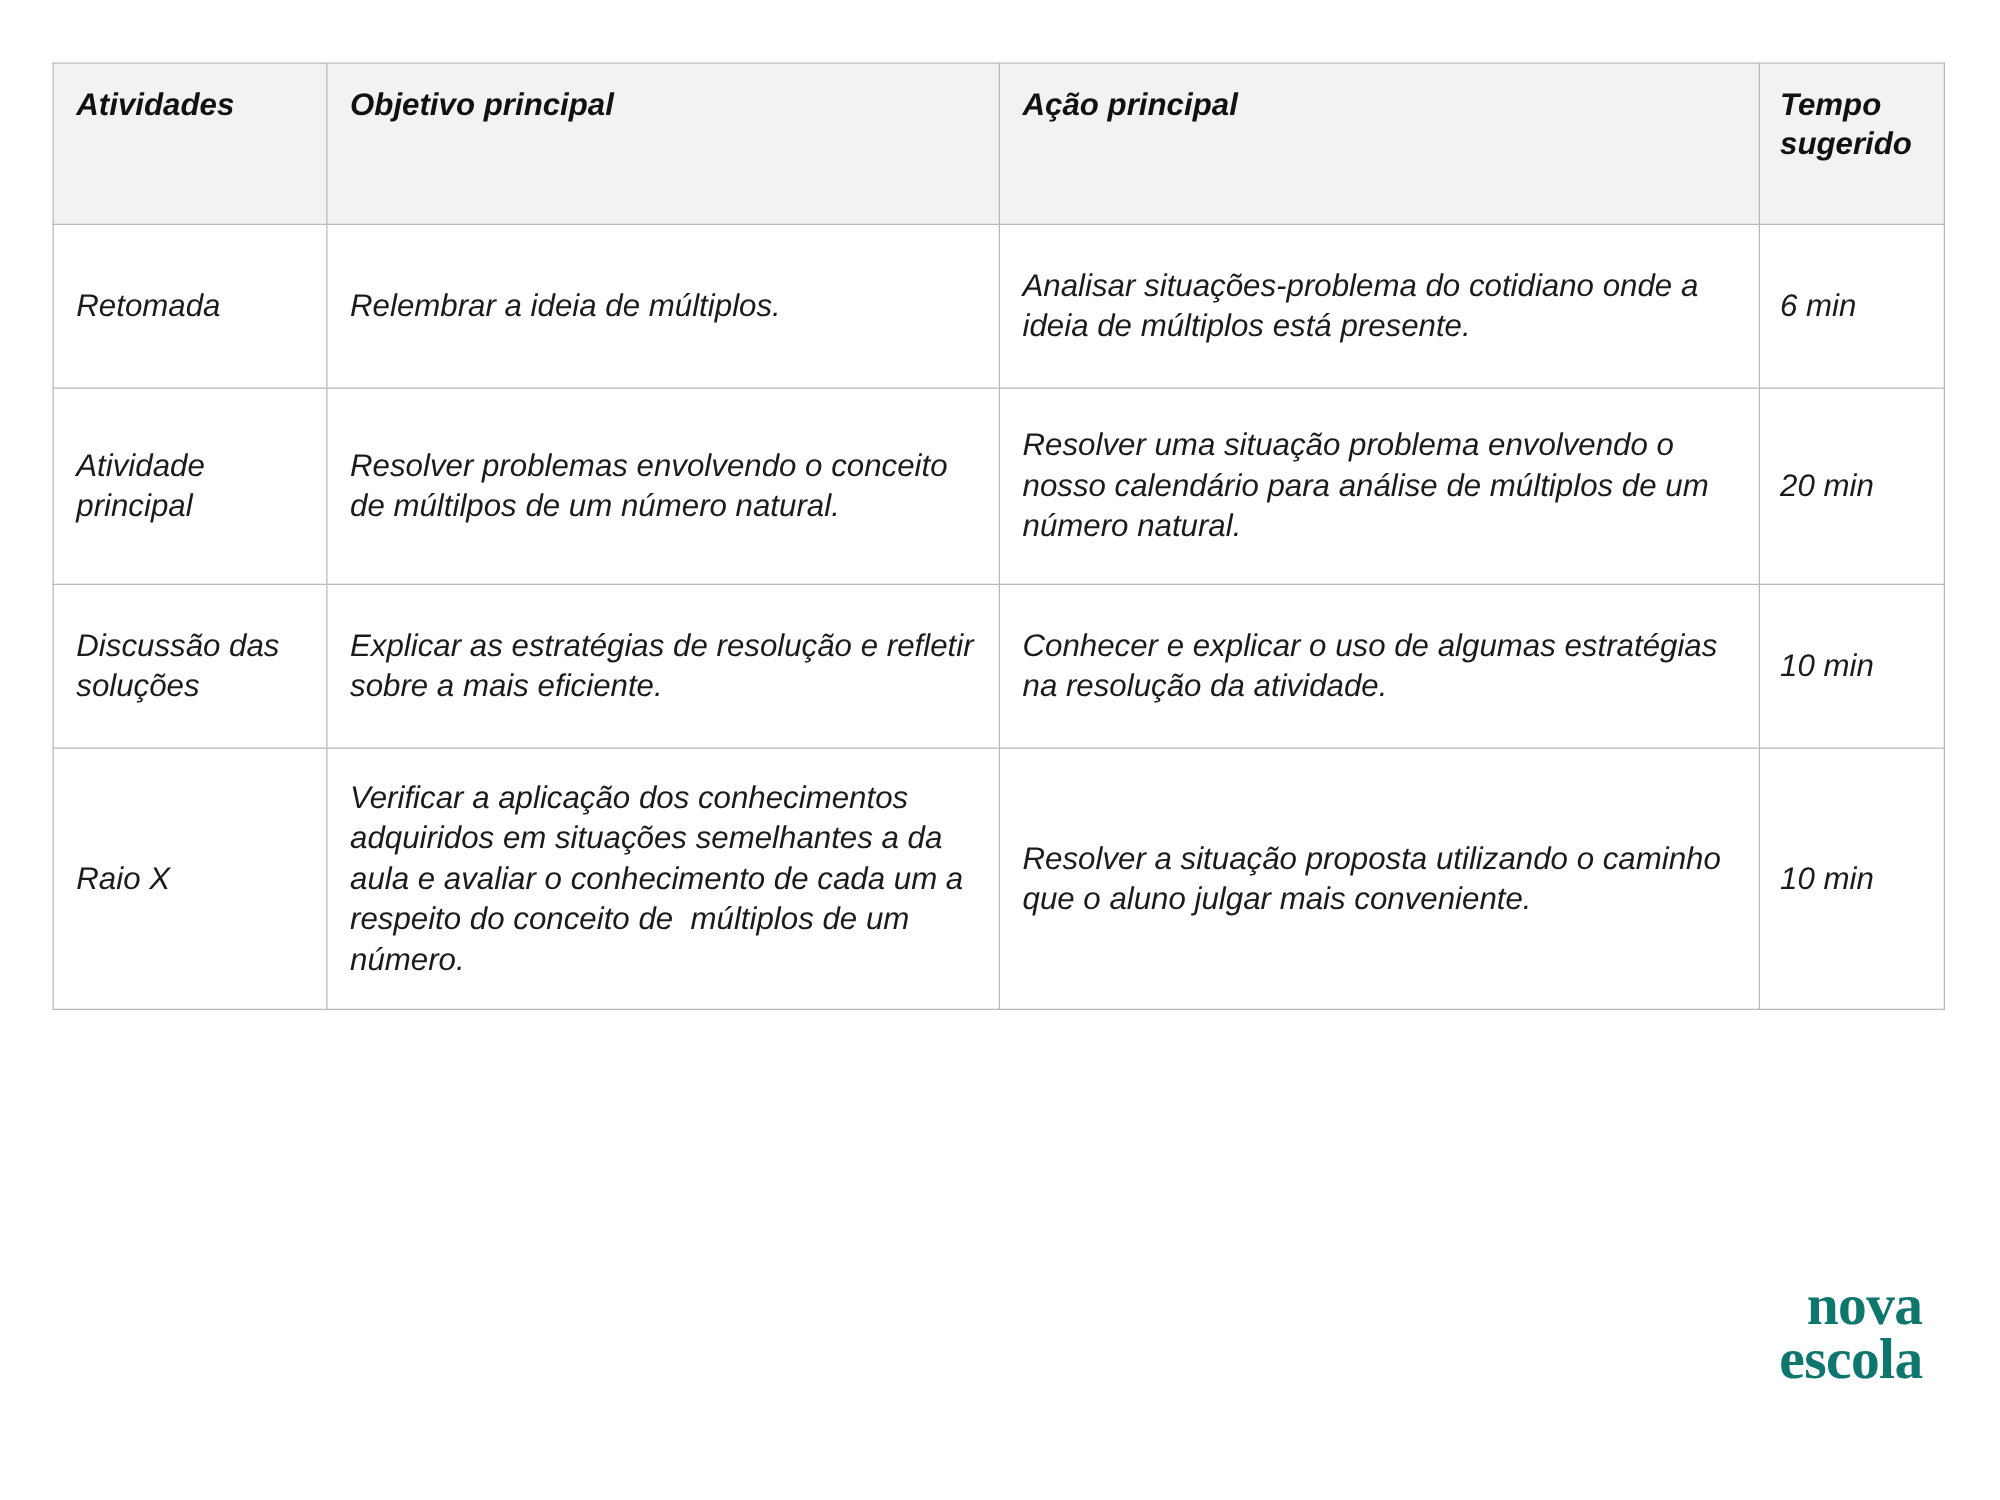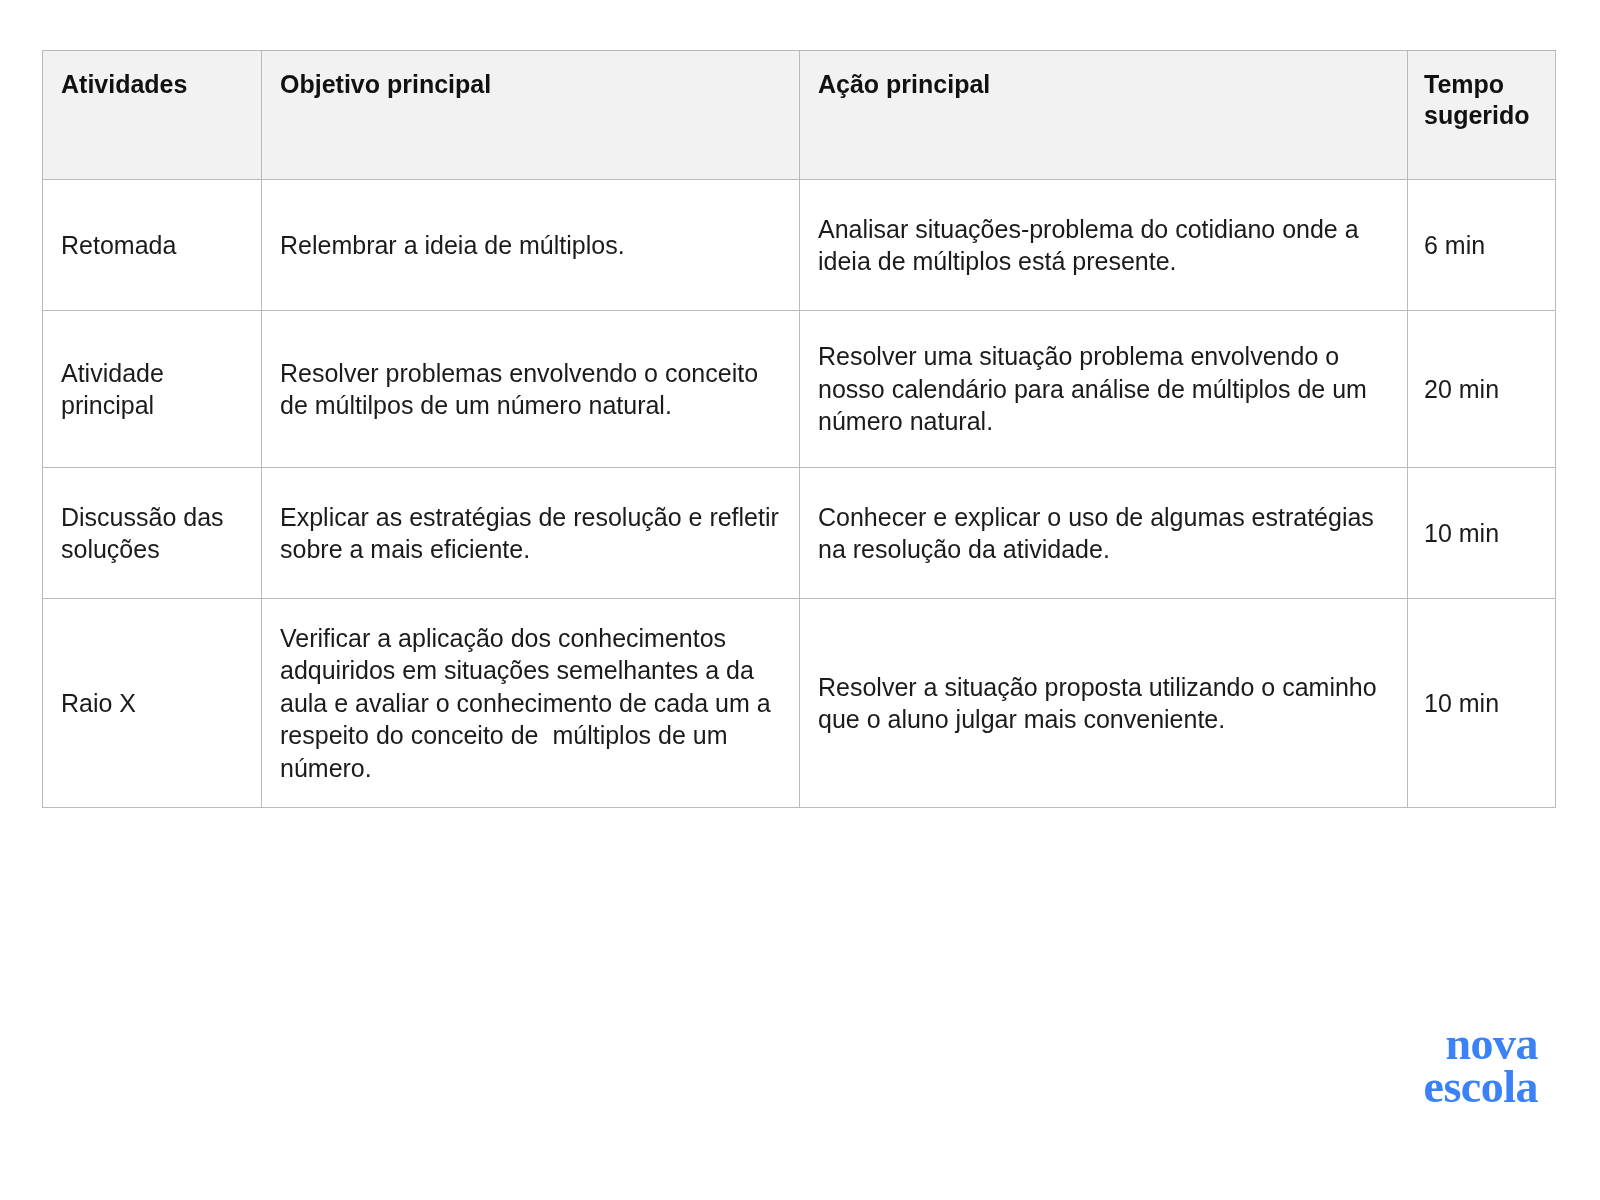--- a/index.html
+++ b/index.html
@@ -40,20 +40,21 @@
   table.plan col.c-atividades { width: 219px; }
   table.plan col.c-objetivo   { width: 538px; }
   table.plan col.c-acao       { width: 608px; }
   table.plan col.c-tempo      { width: 148px; }
 
   table.plan th,
   table.plan td {
     border: 1px solid #b9b9b9;
     vertical-align: middle;
     text-align: left;
+    font-style: italic;
   }
 
   table.plan thead th {
     background: #f2f2f2;
     font-weight: bold;
     font-size: 25px;
     line-height: 1.22;
     color: #111111;
     padding: 18px 20px 18px 18px;
     height: 92px;
@@ -87,21 +88,21 @@
     display: block;
     white-space: pre-wrap;
   }
 
   .logo {
     position: absolute;
     right: 62px;
     bottom: 92px;
     text-align: right;
     font-family: "Liberation Serif", serif;
-    color: #3b82f6;
+    color: #0f766e;
     font-weight: bold;
     line-height: 0.94;
     user-select: none;
   }
   .logo .logo-line {
     display: block;
     font-size: 46px;
     letter-spacing: -0.5px;
   }
 </style>

